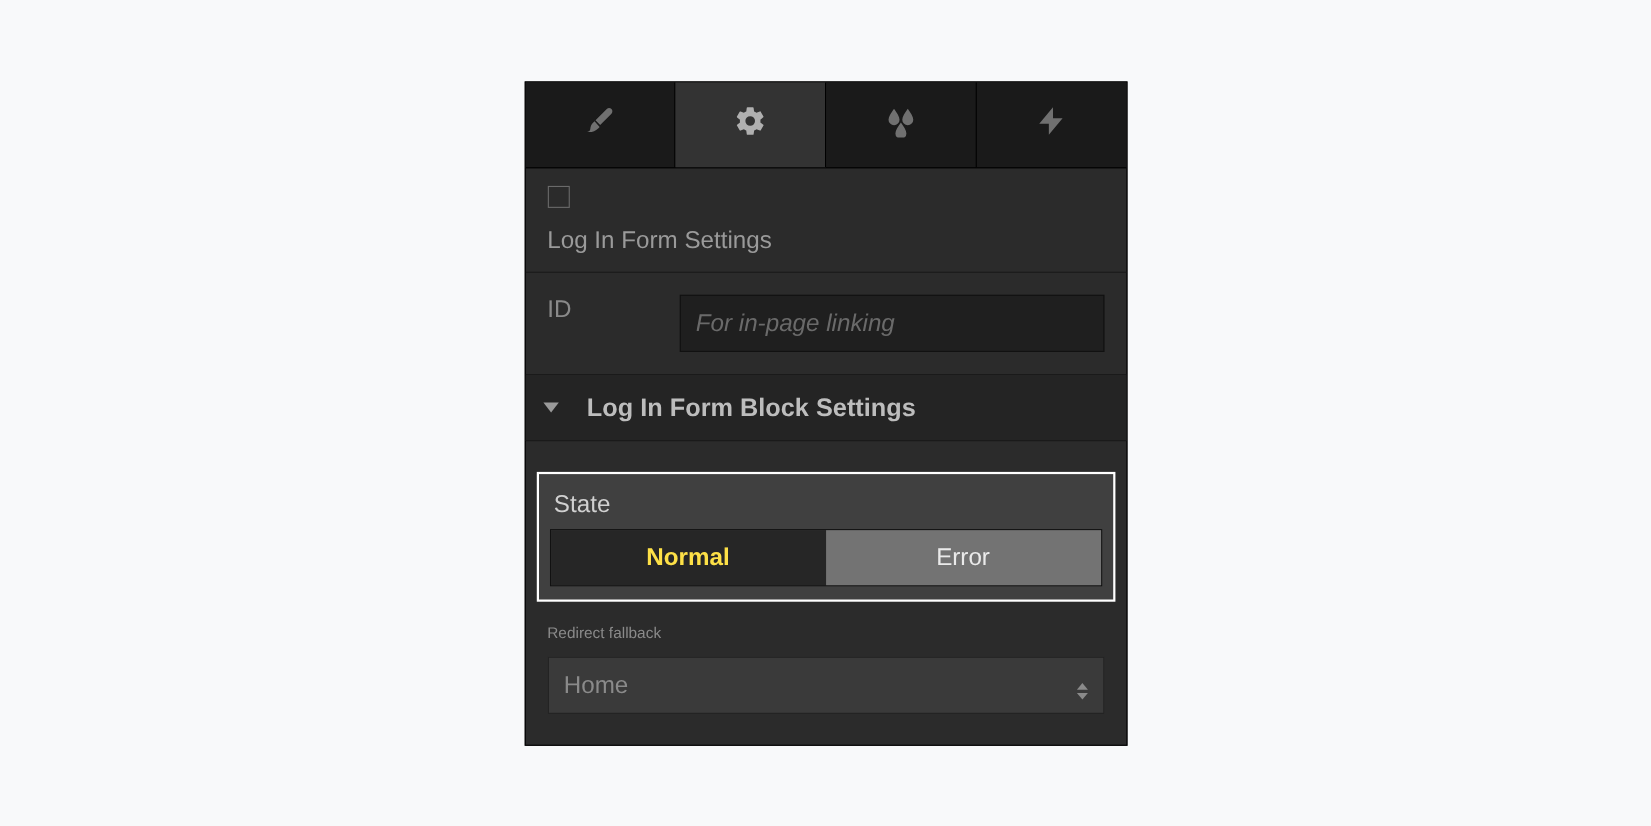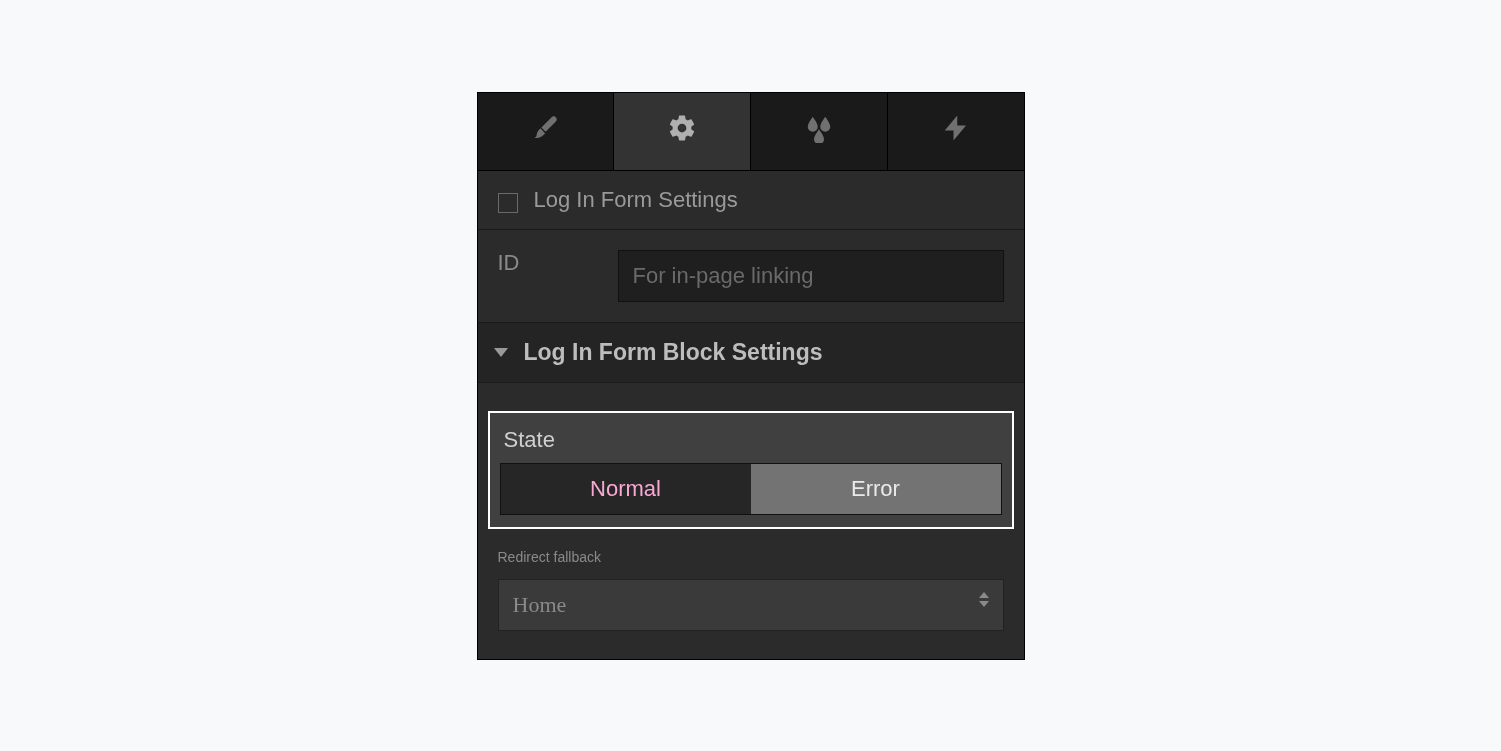--- a/index.html
+++ b/index.html
@@ -38,23 +38,24 @@
     color: #707070;
   }
   .tab:last-child { border-right: none; }
   .tab.active { background: #333333; color: #b0b0b0; }
   .tab svg { width: 30px; height: 30px; fill: currentColor; }
 
   
   .row-section {
     padding: 16px 20px;
     display: flex;
-    align-items: flex-end;
+    align-items: flex-start;
     gap: 16px;
     border-bottom: 1px solid #1a1a1a;
+    flex-direction: column;
   }
   .checkbox {
     width: 20px;
     height: 20px;
     border: 1px solid #6a6a6a;
     background: transparent;
     display: inline-block;
     cursor: pointer;
   }
   .section-label {
@@ -71,28 +72,29 @@
   }
   .id-label { color: #8a8a8a; font-size: 22px; width: 100px; }
   .id-input {
     flex: 1;
     background: #1f1f1f;
     border: 1px solid #111;
     color: #cfcfcf;
     font-size: 22px;
     padding: 12px 14px;
     outline: none;
+    font-style: italic;
   }
   .id-input::placeholder { color: #6a6a6a; }
 
   
   .accordion-header {
     display: flex;
     align-items: center;
-    gap: 16px;
+    gap: 26px;
     padding: 16px 16px;
     background: #242424;
     border-bottom: 1px solid #1a1a1a;
     cursor: pointer;
     text-align: center;
   }
   .caret-down {
     width: 0; height: 0;
     border-left: 7px solid transparent;
     border-right: 7px solid transparent;
@@ -122,44 +124,43 @@
   .seg-btn {
     flex: 1;
     display: flex;
     align-items: center;
     justify-content: center;
     font-size: 22px;
     cursor: pointer;
     border: none;
     outline: none;
   }
-  .seg-btn.normal { background: #262626; color: #f9a8d4; }
+  .seg-btn.normal { background: #262626; color: #fde047; font-weight: bold; }
   .seg-btn.error  { background: #737373; color: #eaeaea; }
 
   
   .fallback-block {
     padding: 0 20px 28px 20px;
   }
   .fallback-label {
     color: #8a8a8a;
     font-size: 14px;
     margin-bottom: 14px;
   }
   .select {
     position: relative;
     background: #3a3a3a;
     border: 1px solid #222;
     padding: 12px 14px;
     color: #8a8a8a;
     font-size: 22px;
     cursor: pointer;
     display: flex;
-    align-items: flex-start;
+    align-items: flex-end;
     justify-content: space-between;
-    font-family: Liberation Serif, serif;
   }
   .select-carets {
     display: flex;
     flex-direction: column;
     gap: 3px;
     align-items: center;
   }
   .caret-up-sm {
     width: 0; height: 0;
     border-left: 5px solid transparent;

